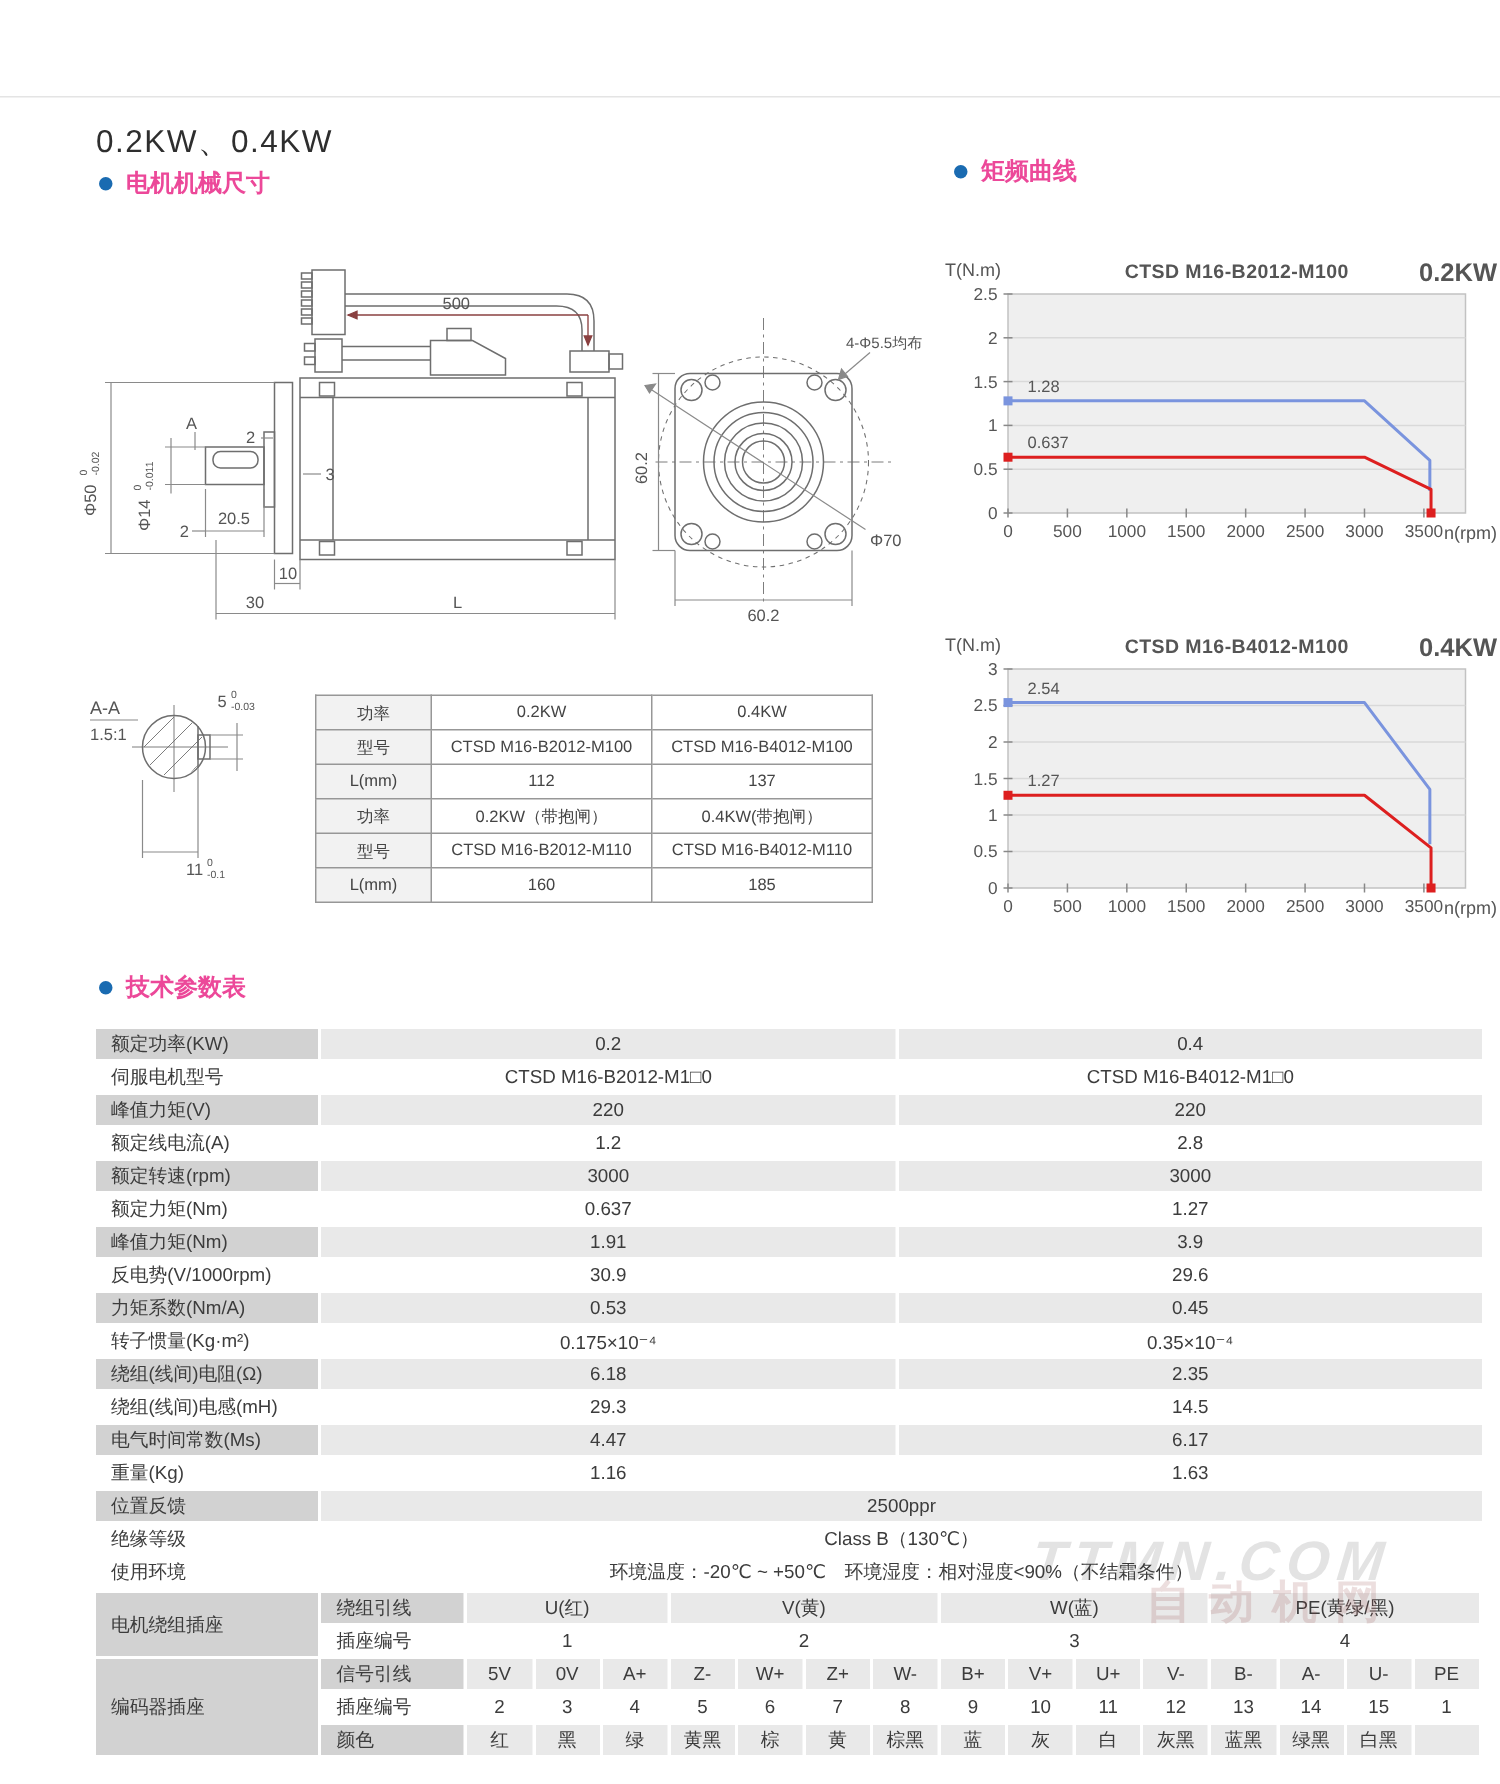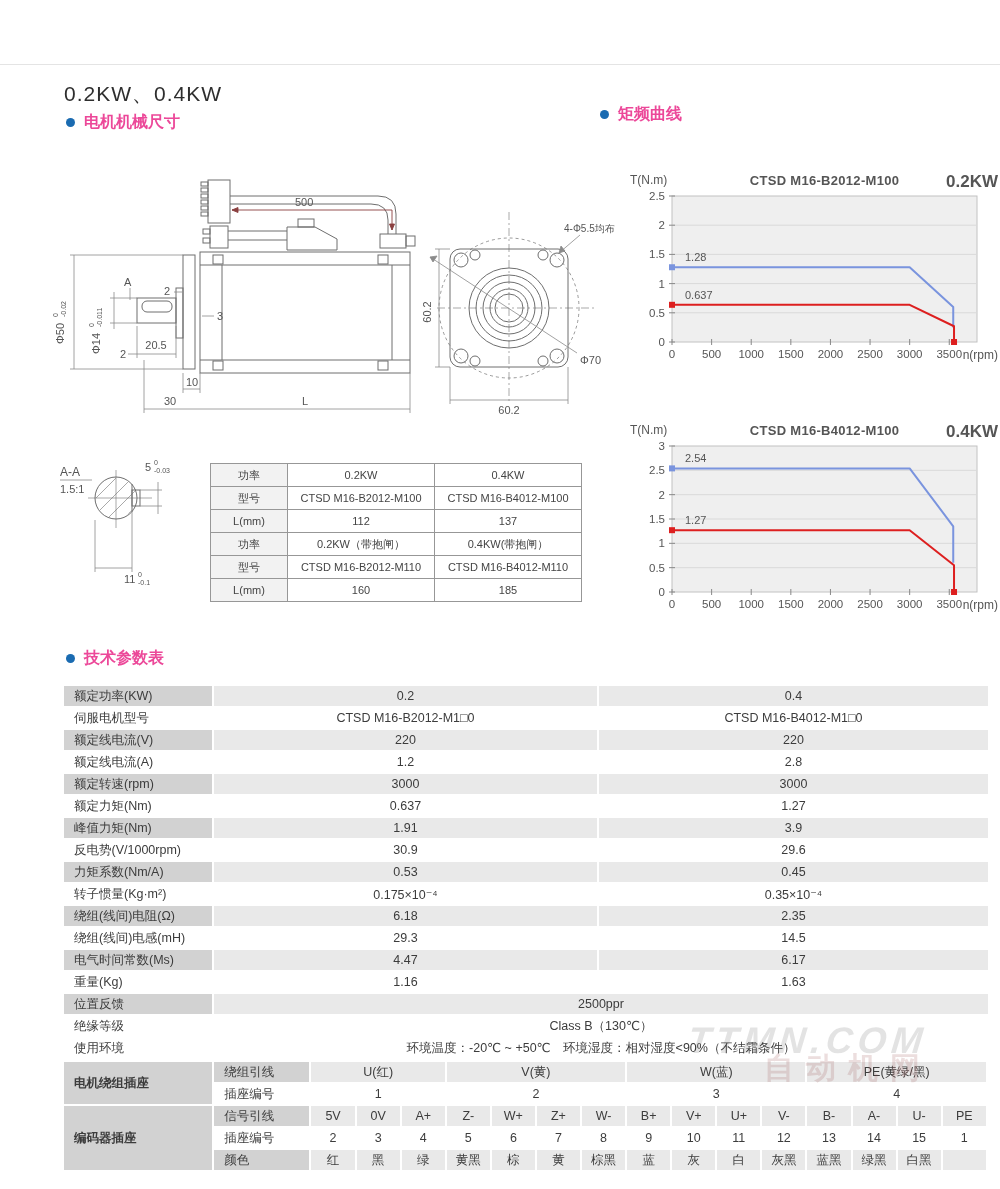--- a/index.html
+++ b/index.html
@@ -23,41 +23,41 @@
   #chart1{left:626px;top:170px;}
   #chart2{left:626px;top:420px;}
   
   #tech-wrap{left:62px;top:684px;width:926px;}
   table.tech{border-collapse:collapse;table-layout:fixed;width:926px;}
   table.tech td{border:2px solid #fff;height:20px;font-size:12.5px;color:#3c3c3c;text-align:center;padding:0 3px;overflow:hidden;white-space:nowrap;}
   table.tech td.lbl{text-align:left;padding-left:10px;}
   tr.striped td.lbl{background:#d2d2d2;margin-top:38px;}
   tr.striped td.val{background:#e9e9e9;}
   tr.plain td{background:#fff;}
-  table.tech td.biglbl{background:#d2d2d2;text-align:left;padding-left:10px;font-weight:bold;}
+  table.tech td.biglbl{background:#d2d2d2;text-align:left;padding-left:10px;}
   #socket-table td{height:20px;}
   
   .wm{pointer-events:none;font-weight:bold;}
   #wm1{left:688px;top:1020px;font-size:37px;font-style:italic;color:rgba(60,60,60,0.14);letter-spacing:5px;transform:skewX(-6deg);}
   #wm2{left:764px;top:1048px;font-size:30px;color:rgba(150,70,70,0.18);letter-spacing:12px;}
   svg text{fill:#555;}
 </style>
 </head>
 <body>
 
 <div id="page">
 
   <div class="abs" id="title-rule"></div>
   <div class="abs" id="subtitle">0.2KW、0.4KW</div>
 
   <div class="abs section-head" style="left:66px;top:112px;">
     <span class="dot"></span>
     <span>电机机械尺寸</span>
   </div>
-  <div class="abs section-head" style="left:600px;top:104px;">
+  <div class="abs section-head" style="left:636px;top:104px;">
     <span class="dot"></span>
     <span>矩频曲线</span>
   </div>
 
   <svg class="abs" id="drawing" viewBox="0 0 590 452">
     <g stroke="#6e6e6e" fill="none" stroke-width="1">
 
       <rect x="168" y="12" width="22" height="43"></rect>
       <rect x="161" y="14" width="7" height="4"></rect>
         <rect x="161" y="20" width="7" height="4"></rect>
@@ -361,21 +361,21 @@
             <td class="lbl">额定功率(KW)</td>
             <td class="val">0.2</td>
             <td class="val">0.4</td>
           </tr>
           <tr class="plain">
             <td class="lbl">伺服电机型号</td>
             <td class="val">CTSD M16-B2012-M1□0</td>
             <td class="val">CTSD M16-B4012-M1□0</td>
           </tr>
           <tr class="striped">
-            <td class="lbl">额定线电流(V)</td>
+            <td class="lbl">峰值力矩(V)</td>
             <td class="val">220</td>
             <td class="val">220</td>
           </tr>
           <tr class="plain">
             <td class="lbl">额定线电流(A)</td>
             <td class="val">1.2</td>
             <td class="val">2.8</td>
           </tr>
           <tr class="striped">
             <td class="lbl">额定转速(rpm)</td>

